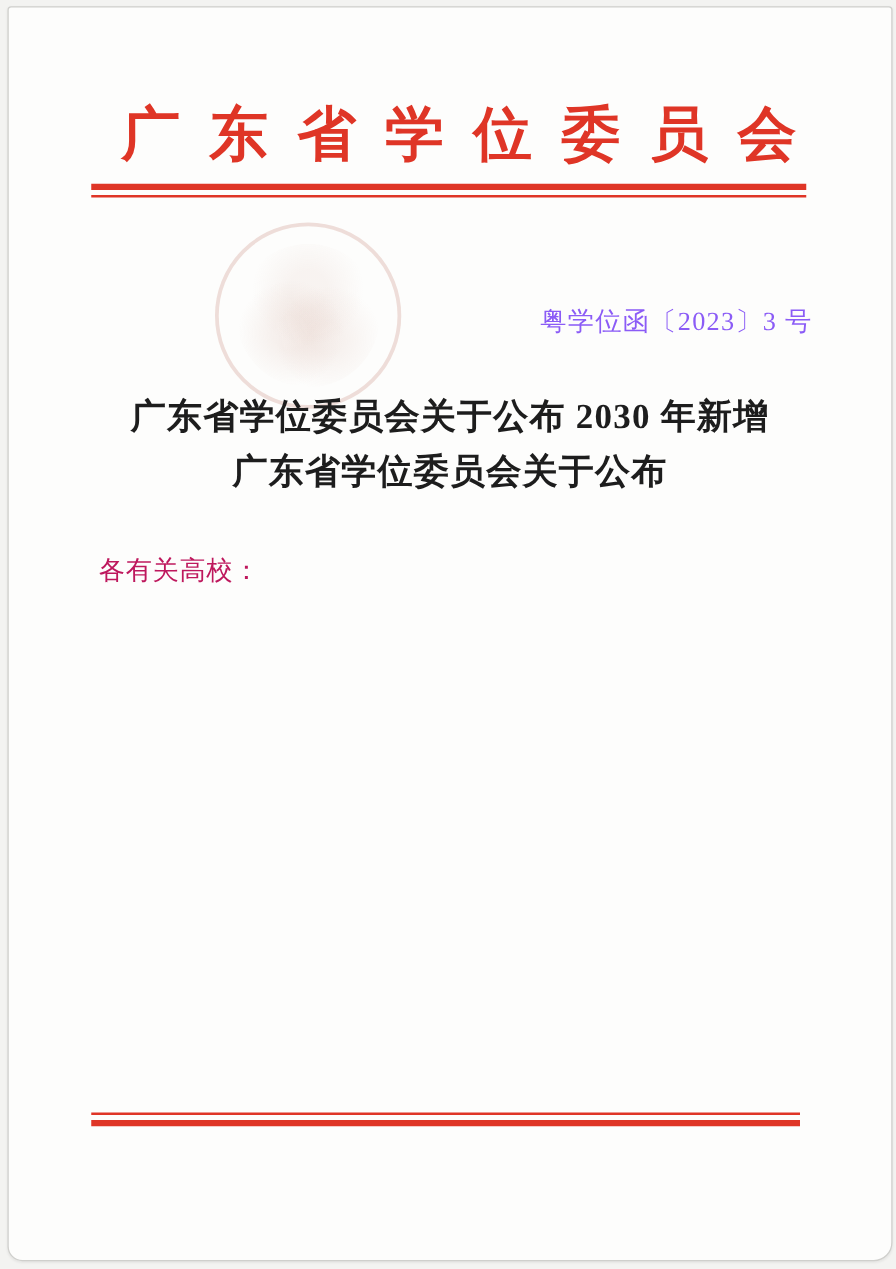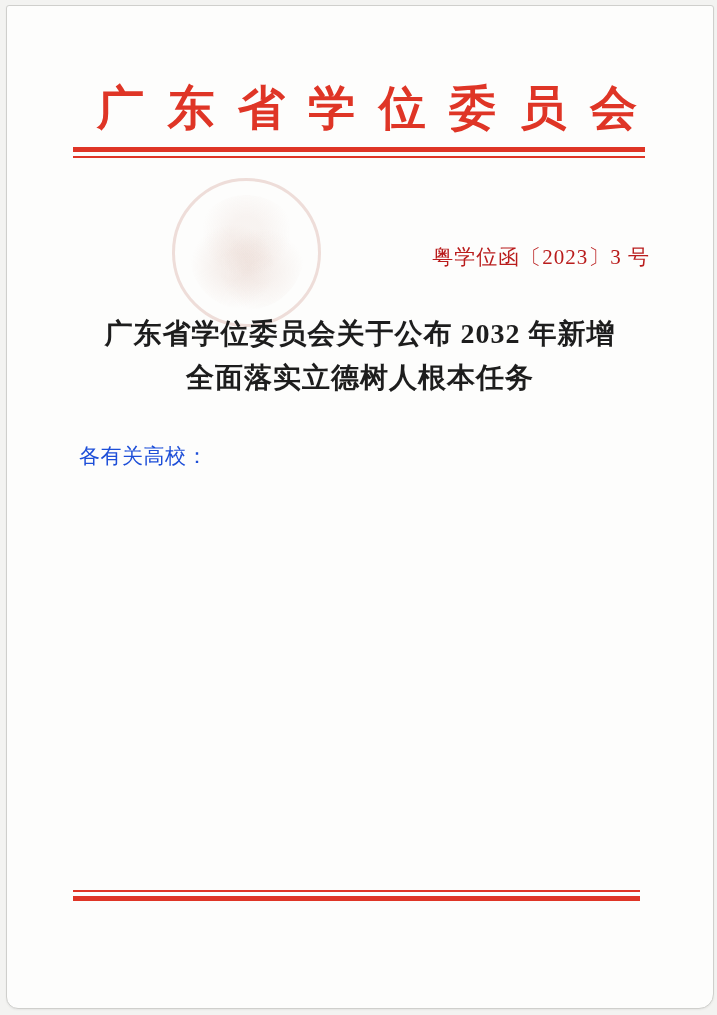--- a/index.html
+++ b/index.html
@@ -57,42 +57,42 @@
     border-radius: 50%;
     background:
       radial-gradient(circle at 38% 62%, rgba(188,128,108,0.10) 0 14%, transparent 42%),
       radial-gradient(circle at 64% 66%, rgba(188,128,108,0.09) 0 12%, transparent 40%),
       radial-gradient(circle at 50% 32%, rgba(188,128,108,0.08) 0 16%, transparent 46%);
   }
   .doc-number {
     position: absolute;
     top: 237px; right: 63px;
     font-size: 21px;
-    color: #b91c1c;
+    color: #8b5cf6;
     letter-spacing: 1px;
     white-space: nowrap;
   }
   .title {
     position: absolute;
     left: 0; top: 306px;
     width: 100%;
     margin: 0;
     text-align: center;
     color: #1d1d1d;
     font-size: 28px;
     font-weight: 700;
     line-height: 44px;
     letter-spacing: 1px;
   }
   .title .title-line { display: block; }
   .body-text {
     position: absolute;
     left: 72px; top: 434px;
     width: 562px;
-    color: #1d4ed8;
+    color: #be185d;
     font-size: 21px;
     line-height: 32.5px;
     letter-spacing: 0.5px;
   }
   .body-text p {
     margin: 0;
     text-align: justify;
     text-align-last: left;
   }
   .body-text p.para { text-indent: 2em; }
@@ -115,22 +115,22 @@
       </div>
 
     <div class="rule rule-top-thick"></div>
     <div class="rule rule-top-thin"></div>
 
     <div class="stamp"></div>
 
     <div class="doc-number">粤学位函〔2023〕3 号</div>
 
     <h1 class="title">
-      <span class="title-line">广东省学位委员会关于公布 2032 年新增</span>
-      <span class="title-line">全面落实立德树人根本任务</span>
+      <span class="title-line">广东省学位委员会关于公布 2030 年新增</span>
+      <span class="title-line">广东省学位委员会关于公布</span>
     </h1>
 
     <div class="body-text">
       <p class="salutation">各有关高校：</p>
     </div>
 
     <div class="rule rule-bottom-thin"></div>
     <div class="rule rule-bottom-thick"></div>
 
   </div>

